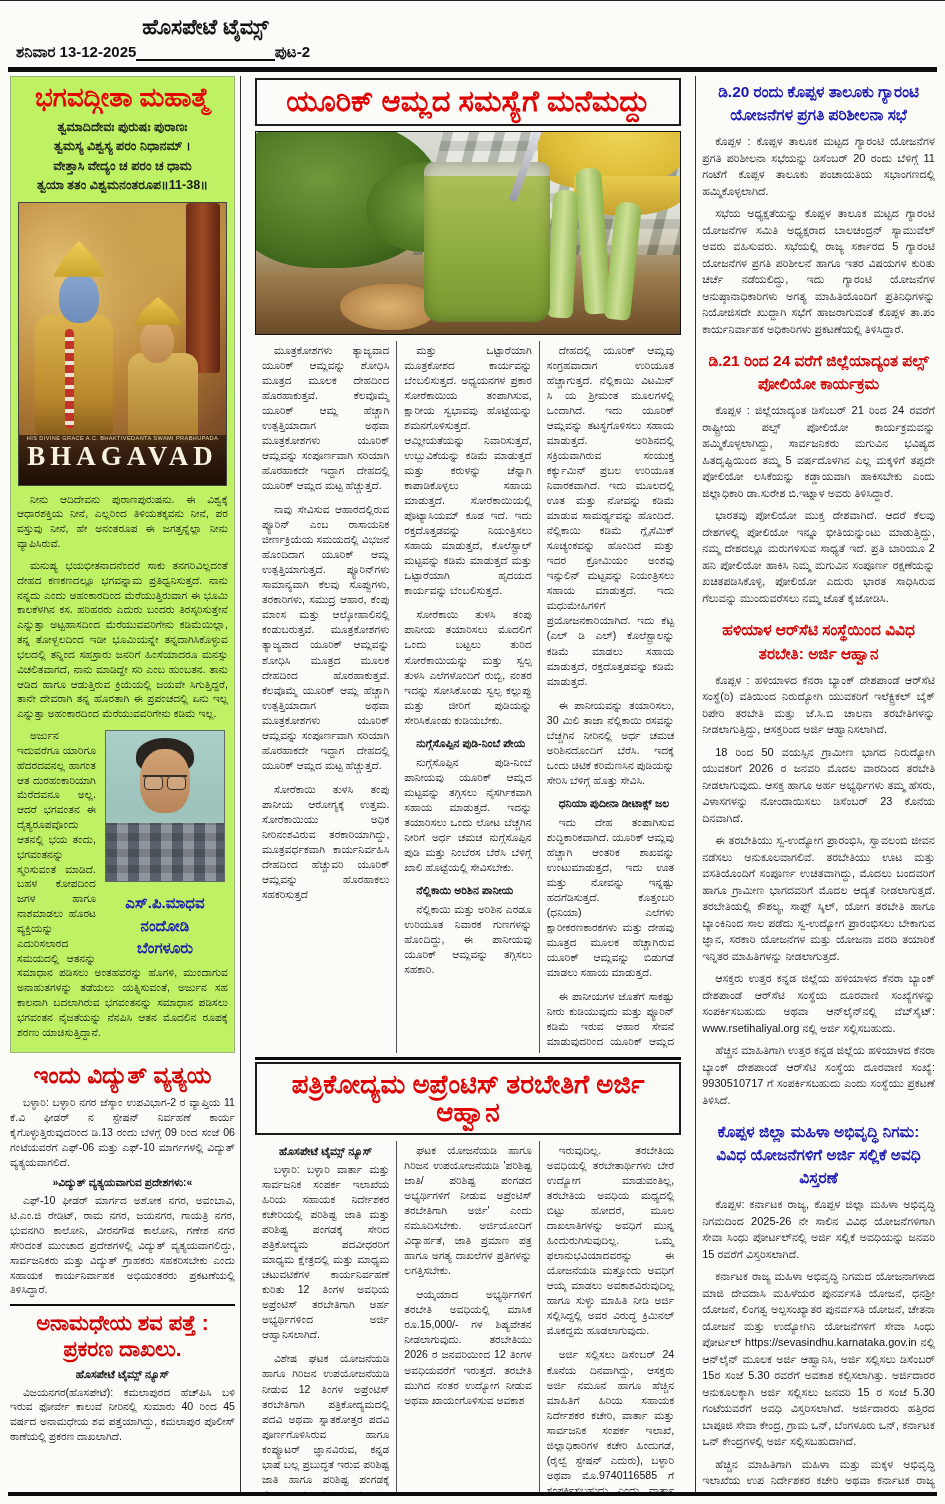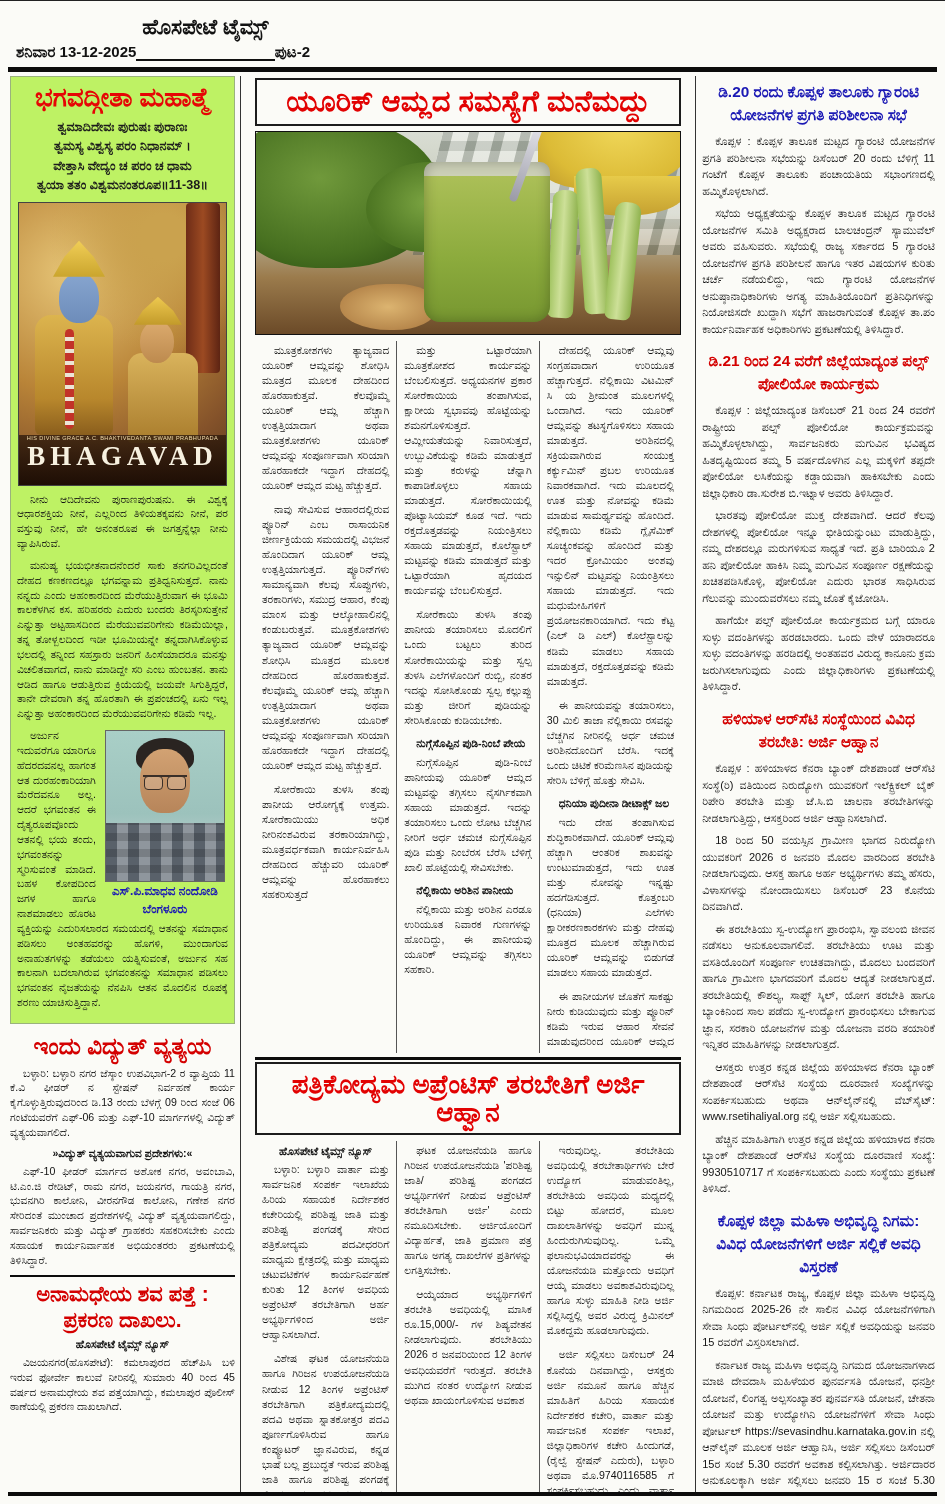--- a/index.html
+++ b/index.html
@@ -58,21 +58,21 @@
   .pa-hair{position:absolute;left:30px;top:7px;width:58px;height:36px;border-radius:50% 50% 40% 40%;background:#2a2421;}
   .pa-face{position:absolute;left:34px;top:18px;width:50px;height:64px;border-radius:46% 46% 42% 42%;
     background:linear-gradient(#d2a273,#b7855a);}
   .pa-glass{position:absolute;left:37px;top:44px;width:44px;height:13px;border-top:2px solid #3a2f28;}
   .pa-glass::before,.pa-glass::after{content:"";position:absolute;top:-1px;width:17px;height:12px;
     border:1.5px solid #3a2f28;border-radius:4px;background:rgba(255,255,255,.18);}
   .pa-glass::before{left:1px;} .pa-glass::after{right:1px;}
   .pa-shirt{position:absolute;bottom:0;left:0;right:0;height:58px;
     background:repeating-linear-gradient(90deg,#59616a 0 11px,#8f969d 11px 22px),
     repeating-linear-gradient(0deg,rgba(255,255,255,.22) 0 8px,rgba(0,0,0,.16) 8px 16px);background-blend-mode:multiply;}
-  .author-caption{color:#1a18b4;font-weight:bold;font-size:12px;text-align:center;line-height:1.5;margin-top:0;}
+  .author-caption{color:#1a18b4;font-weight:bold;font-size:15px;text-align:center;line-height:1.5;margin-top:10px;}
   
   .art-title-red{color:#d40000;font-weight:bold;text-align:center;font-size:23px;line-height:1.25;margin:8px 0 5px;}
   .subhead-center{font-weight:bold;text-align:center;font-size:10.6px;margin:0 0 4px;}
   .divider{border-top:2px solid #0c0c0c;margin:6px 0 4px;}
   
   .headline-box{border:2px solid #1c1c1c;padding:6px 4px;margin-top:2px;}
   .uric-title{color:#e20202;font-weight:bold;text-align:center;font-size:29px;line-height:1.1;}
   .photo-uric{height:202px;border:1px solid #111;position:relative;overflow:hidden;margin-top:5px;
     background:linear-gradient(180deg,#d9ddd3 0%,#c3c7b7 40%,#9b7b4c 72%,#6b4a28 100%);}
   .pu-cloth{position:absolute;right:-20px;top:-10px;width:64%;height:66%;transform:skewX(-14deg);
@@ -265,21 +265,20 @@
       <div class="rart">
         <h3 class="blue">ಡಿ.20 ರಂದು ಕೊಪ್ಪಳ ತಾಲೂಕು ಗ್ಯಾರಂಟಿ ಯೋಜನೆಗಳ ಪ್ರಗತಿ ಪರಿಶೀಲನಾ ಸಭೆ</h3>
         <p>ಕೊಪ್ಪಳ : ಕೊಪ್ಪಳ ತಾಲೂಕ ಮಟ್ಟದ ಗ್ಯಾರಂಟಿ ಯೋಜನೆಗಳ ಪ್ರಗತಿ ಪರಿಶೀಲನಾ ಸಭೆಯನ್ನು ಡಿಸೆಂಬರ್ 20 ರಂದು ಬೆಳಿಗ್ಗೆ 11 ಗಂಟೆಗೆ ಕೊಪ್ಪಳ ತಾಲೂಕು ಪಂಚಾಯತಿಯ ಸಭಾಂಗಣದಲ್ಲಿ ಹಮ್ಮಿಕೊಳ್ಳಲಾಗಿದೆ.</p>
         <p>ಸಭೆಯ ಅಧ್ಯಕ್ಷತೆಯನ್ನು ಕೊಪ್ಪಳ ತಾಲೂಕ ಮಟ್ಟದ ಗ್ಯಾರಂಟಿ ಯೋಜನೆಗಳ ಸಮಿತಿ ಅಧ್ಯಕ್ಷರಾದ ಬಾಲಚಂದ್ರನ್ ಸ್ಯಾಮುವೆಲ್ ಅವರು ವಹಿಸುವರು. ಸಭೆಯಲ್ಲಿ ರಾಜ್ಯ ಸರ್ಕಾರದ 5 ಗ್ಯಾರಂಟಿ ಯೋಜನೆಗಳ ಪ್ರಗತಿ ಪರಿಶೀಲನೆ ಹಾಗೂ ಇತರ ವಿಷಯಗಳ ಕುರಿತು ಚರ್ಚೆ ನಡೆಯಲಿದ್ದು, ಇದು ಗ್ಯಾರಂಟಿ ಯೋಜನೆಗಳ ಅನುಷ್ಠಾನಾಧಿಕಾರಿಗಳು ಅಗತ್ಯ ಮಾಹಿತಿಯೊಂದಿಗೆ ಪ್ರತಿನಿಧಿಗಳನ್ನು ನಿಯೋಜಿಸದೇ ಖುದ್ದಾಗಿ ಸಭೆಗೆ ಹಾಜರಾಗುವಂತೆ ಕೊಪ್ಪಳ ತಾ.ಪಂ ಕಾರ್ಯನಿರ್ವಾಹಕ ಅಧಿಕಾರಿಗಳು ಪ್ರಕಟಣೆಯಲ್ಲಿ ತಿಳಿಸಿದ್ದಾರೆ.</p>
       </div>
 
       <div class="rart">
         <h3 class="red">ಡಿ.21 ರಿಂದ 24 ವರೆಗೆ ಜಿಲ್ಲೆಯಾದ್ಯಂತ ಪಲ್ಸ್ ಪೋಲಿಯೋ ಕಾರ್ಯಕ್ರಮ</h3>
         <p>ಕೊಪ್ಪಳ : ಜಿಲ್ಲೆಯಾದ್ಯಂತ ಡಿಸೆಂಬರ್ 21 ರಿಂದ 24 ರವರೆಗೆ ರಾಷ್ಟ್ರೀಯ ಪಲ್ಸ್ ಪೋಲಿಯೋ ಕಾರ್ಯಕ್ರಮವನ್ನು ಹಮ್ಮಿಕೊಳ್ಳಲಾಗಿದ್ದು, ಸಾರ್ವಜನಿಕರು ಮಗುವಿನ ಭವಿಷ್ಯದ ಹಿತದೃಷ್ಟಿಯಿಂದ ತಮ್ಮ 5 ವರ್ಷದೊಳಗಿನ ಎಲ್ಲ ಮಕ್ಕಳಿಗೆ ತಪ್ಪದೇ ಪೋಲಿಯೋ ಲಸಿಕೆಯನ್ನು ಕಡ್ಡಾಯವಾಗಿ ಹಾಕಿಸಬೇಕು ಎಂದು ಜಿಲ್ಲಾಧಿಕಾರಿ ಡಾ.ಸುರೇಶ ಬಿ.ಇಟ್ನಾಳ ಅವರು ತಿಳಿಸಿದ್ದಾರೆ.</p>
         <p>ಭಾರತವು ಪೋಲಿಯೋ ಮುಕ್ತ ದೇಶವಾಗಿದೆ. ಆದರೆ ಕೆಲವು ದೇಶಗಳಲ್ಲಿ ಪೋಲಿಯೋ ಇನ್ನೂ ಭೀತಿಯನ್ನುಂಟು ಮಾಡುತ್ತಿದ್ದು, ನಮ್ಮ ದೇಶದಲ್ಲೂ ಮರುಗಳಿಸುವ ಸಾಧ್ಯತೆ ಇದೆ. ಪ್ರತಿ ಬಾರಿಯೂ 2 ಹನಿ ಪೋಲಿಯೋ ಹಾಕಿಸಿ ನಿಮ್ಮ ಮಗುವಿನ ಸಂಪೂರ್ಣ ರಕ್ಷಣೆಯನ್ನು ಖಚಿತಪಡಿಸಿಕೊಳ್ಳಿ, ಪೋಲಿಯೋ ಎದುರು ಭಾರತ ಸಾಧಿಸಿರುವ ಗೆಲುವನ್ನು ಮುಂದುವರೆಸಲು ನಮ್ಮ ಜೊತೆ ಕೈಜೋಡಿಸಿ.</p>
-        <p>ಹಾಗೆಯೇ ಪಲ್ಸ್ ಪೋಲಿಯೋ ಕಾರ್ಯಕ್ರಮದ ಬಗ್ಗೆ ಯಾರೂ ಸುಳ್ಳು ವದಂತಿಗಳನ್ನು ಹರಡಬಾರದು. ಒಂದು ವೇಳೆ ಯಾರಾದರೂ ಸುಳ್ಳು ವದಂತಿಗಳನ್ನು ಹರಡಿದಲ್ಲಿ ಅಂತಹವರ ವಿರುದ್ಧ ಕಾನೂನು ಕ್ರಮ ಜರುಗಿಸಲಾಗುವುದು ಎಂದು ಜಿಲ್ಲಾಧಿಕಾರಿಗಳು ಪ್ರಕಟಣೆಯಲ್ಲಿ ತಿಳಿಸಿದ್ದಾರೆ.</p>
       </div>
 
       <div class="rart">
         <h3 class="red">ಹಳಿಯಾಳ ಆರ್‌ಸೆಟಿ ಸಂಸ್ಥೆಯಿಂದ ವಿವಿಧ ತರಬೇತಿ: ಅರ್ಜಿ ಆಹ್ವಾನ</h3>
         <p>ಕೊಪ್ಪಳ : ಹಳಿಯಾಳದ ಕೆನರಾ ಬ್ಯಾಂಕ್ ದೇಶಪಾಂಡೆ ಆರ್‌ಸೆಟಿ ಸಂಸ್ಥೆ(ರಿ) ವತಿಯಿಂದ ನಿರುದ್ಯೋಗಿ ಯುವಕರಿಗೆ ಇಲೆಕ್ಟ್ರಿಕಲ್ ಬೈಕ್ ರಿಪೇರಿ ತರಬೇತಿ ಮತ್ತು ಜೆ.ಸಿ.ಬಿ ಚಾಲನಾ ತರಬೇತಿಗಳನ್ನು ನೀಡಲಾಗುತ್ತಿದ್ದು, ಆಸಕ್ತರಿಂದ ಅರ್ಜಿ ಆಹ್ವಾನಿಸಲಾಗಿದೆ.</p>
         <p>18 ರಿಂದ 50 ವಯಸ್ಸಿನ ಗ್ರಾಮೀಣ ಭಾಗದ ನಿರುದ್ಯೋಗಿ ಯುವಕರಿಗೆ 2026 ರ ಜನವರಿ ಮೊದಲ ವಾರದಿಂದ ತರಬೇತಿ ನೀಡಲಾಗುವುದು. ಆಸಕ್ತ ಹಾಗೂ ಅರ್ಹ ಅಭ್ಯರ್ಥಿಗಳು ತಮ್ಮ ಹೆಸರು, ವಿಳಾಸಗಳನ್ನು ನೋಂದಾಯಿಸಲು ಡಿಸೆಂಬರ್ 23 ಕೊನೆಯ ದಿನವಾಗಿದೆ.</p>
         <p>ಈ ತರಬೇತಿಯು ಸ್ವ-ಉದ್ಯೋಗ ಪ್ರಾರಂಭಿಸಿ, ಸ್ವಾವಲಂಬಿ ಜೀವನ ನಡೆಸಲು ಅನುಕೂಲವಾಗಲಿವೆ. ತರಬೇತಿಯು ಊಟ ಮತ್ತು ವಸತಿಯೊಂದಿಗೆ ಸಂಪೂರ್ಣ ಉಚಿತವಾಗಿದ್ದು, ಮೊದಲು ಬಂದವರಿಗೆ ಹಾಗೂ ಗ್ರಾಮೀಣ ಭಾಗದವರಿಗೆ ಮೊದಲ ಆದ್ಯತೆ ನೀಡಲಾಗುತ್ತದೆ. ತರಬೇತಿಯಲ್ಲಿ ಕೌಶಲ್ಯ, ಸಾಫ್ಟ್ ಸ್ಕಿಲ್, ಯೋಗ ತರಬೇತಿ ಹಾಗೂ ಬ್ಯಾಂಕಿನಿಂದ ಸಾಲ ಪಡೆದು ಸ್ವ-ಉದ್ಯೋಗ ಪ್ರಾರಂಭಿಸಲು ಬೇಕಾಗುವ ಜ್ಞಾನ, ಸರಕಾರಿ ಯೋಜನೆಗಳ ಮತ್ತು ಯೋಜನಾ ವರದಿ ತಯಾರಿಕೆ ಇನ್ನಿತರ ಮಾಹಿತಿಗಳನ್ನು ನೀಡಲಾಗುತ್ತದೆ.</p>
         <p>ಆಸಕ್ತರು ಉತ್ತರ ಕನ್ನಡ ಜಿಲ್ಲೆಯ ಹಳಿಯಾಳದ ಕೆನರಾ ಬ್ಯಾಂಕ್ ದೇಶಪಾಂಡೆ ಆರ್‌ಸೆಟಿ ಸಂಸ್ಥೆಯ ದೂರವಾಣಿ ಸಂಖ್ಯೆಗಳನ್ನು ಸಂಪರ್ಕಿಸಬಹುದು ಅಥವಾ ಆನ್‌ಲೈನ್‌ನಲ್ಲಿ ವೆಬ್‌ಸೈಟ್: www.rsetihaliyal.org ನಲ್ಲಿ ಅರ್ಜಿ ಸಲ್ಲಿಸಬಹುದು.</p>
         <p>ಹೆಚ್ಚಿನ ಮಾಹಿತಿಗಾಗಿ ಉತ್ತರ ಕನ್ನಡ ಜಿಲ್ಲೆಯ ಹಳಿಯಾಳದ ಕೆನರಾ ಬ್ಯಾಂಕ್ ದೇಶಪಾಂಡೆ ಆರ್‌ಸೆಟಿ ಸಂಸ್ಥೆಯ ದೂರವಾಣಿ ಸಂಖ್ಯೆ: 9930510717 ಗೆ ಸಂಪರ್ಕಿಸಬಹುದು ಎಂದು ಸಂಸ್ಥೆಯು ಪ್ರಕಟಣೆ ತಿಳಿಸಿದೆ.</p>
       </div>

